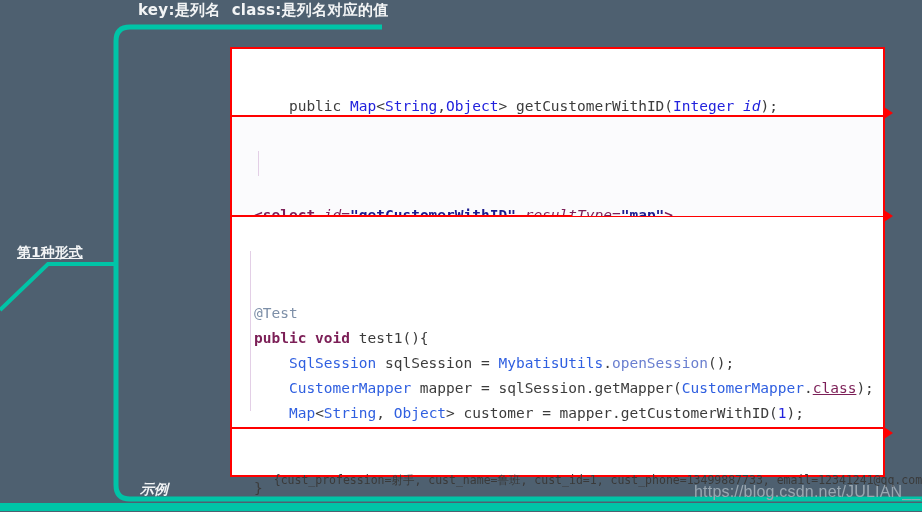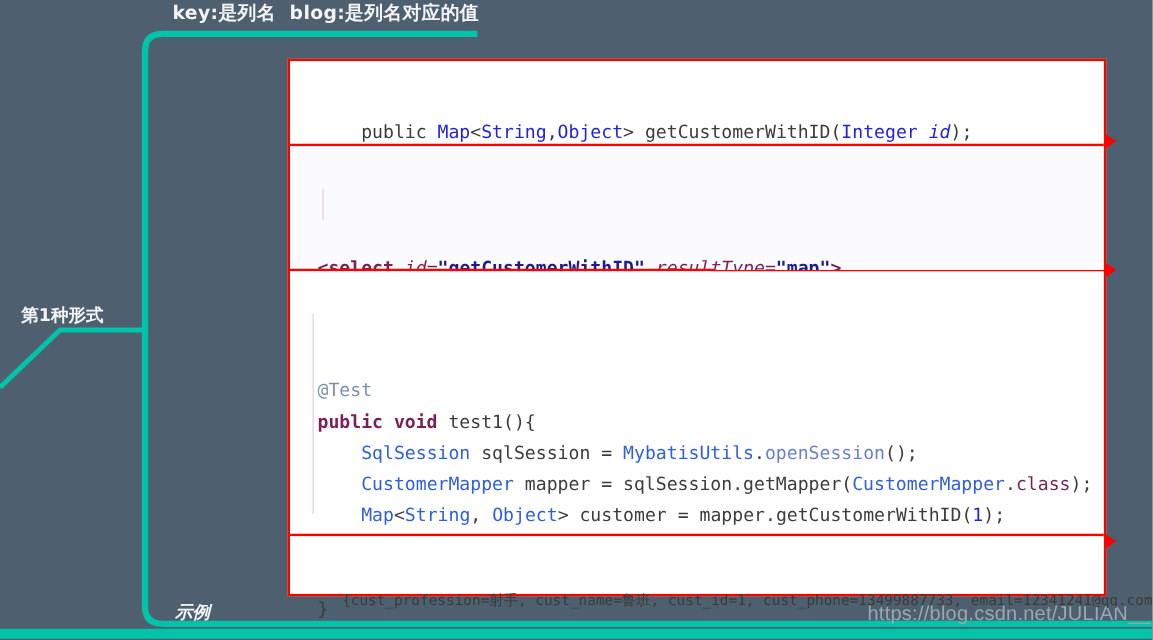--- a/index.html
+++ b/index.html
@@ -40,21 +40,21 @@
 
   
   .left-label {
     position: absolute;
     font-size: 14px;
     font-weight: bold;
     color: #f2f4f5;
     font-family: "DejaVu Sans", sans-serif;
     white-space: pre;
   }
-  .label-form  { left: 17px;  top: 244px; }
+  .label-form  { left: 17px;  top: 244px; text-decoration: underline; }
   .label-demo  { left: 140px; top: 481px; font-style: italic; }
 
   
   .watermark {
     position: absolute;
     left: 694px;
     top: 483px;
     font-size: 16px;
     color: #9aa7b1;
     font-family: "Liberation Sans", sans-serif;
@@ -62,21 +62,21 @@
     letter-spacing: 0.2px;
   }
 
   
   .code-panel {
     position: absolute;
     left: 230px;
     top: 47px;
     width: 655px;
     height: 430px;
-    background: #86efac;
+    background: #eab308;
     border: 2px solid #ff0000;
     box-sizing: border-box;
   }
   .sect {
     position: relative;
     box-sizing: border-box;
     font-family: "DejaVu Sans Mono", monospace;
     font-size: 14.5px;
     line-height: 25px;
     white-space: pre;
@@ -137,36 +137,36 @@
   .t-kw      { color: #7c1f57; font-weight: bold; }
   .t-type    { color: #2222dd; }
   .t-type2   { color: #2f5fe0; text-align: center; }
   .t-meth    { color: #6a7fd0; }
   .t-str     { color: #1c1c8e; font-weight: bold; }
   .t-ital    { color: #7c1f57; font-style: italic; }
   .t-italb   { color: #1c1c8e; font-style: italic; }
   .t-ann     { color: #7d8fa8; }
   .t-gray    { color: #9a9a9a; }
   .t-num     { color: #2222dd; }
-  .t-purple  { color: #7c1f57; }
+  .t-purple  { color: #7c1f57; text-decoration: underline; }
   .t-idital  { color: #2222dd; font-style: italic; }
 
   
   .arrow {
     position: absolute;
     width: 0; height: 0;
     border-top: 6px solid transparent;
     border-bottom: 6px solid transparent;
     border-left: 9px solid #ff0000;
   }
 </style>
 </head>
 <body>
 
-<div class="top-caption">key:是列名  blog:是列名对应的值</div>
+<div class="top-caption">key:是列名  class:是列名对应的值</div>
 
 <svg class="teal-svg" viewBox="0 0 922 512" xmlns="http://www.w3.org/2000/svg">
 
   <path d="M 382 27 L 130 27 Q 116 27 116 41 L 116 485 Q 116 499 130 499 L 922 499" fill="none" stroke="#00c4a7" stroke-width="5"></path>
 
   <path d="M 0 310 L 48 264 L 116 264" fill="none" stroke="#00c4a7" stroke-width="4"></path>
 
   <path d="M 0 507 L 922 507" fill="none" stroke="#00c4a7" stroke-width="8"></path>
 </svg>
 

